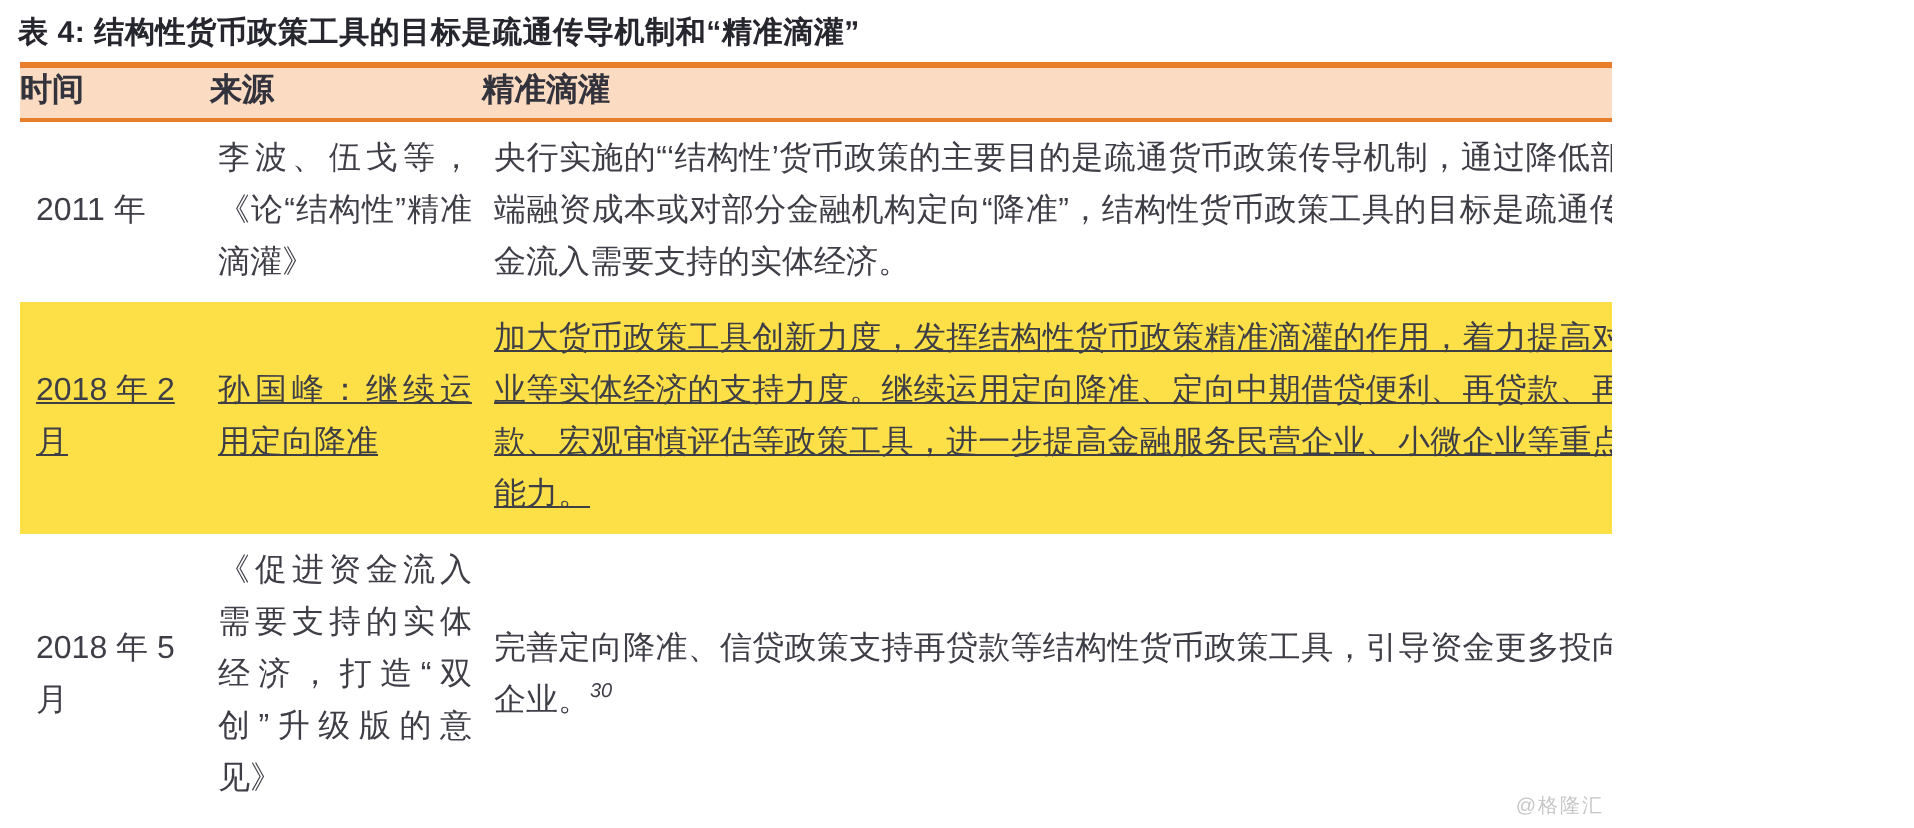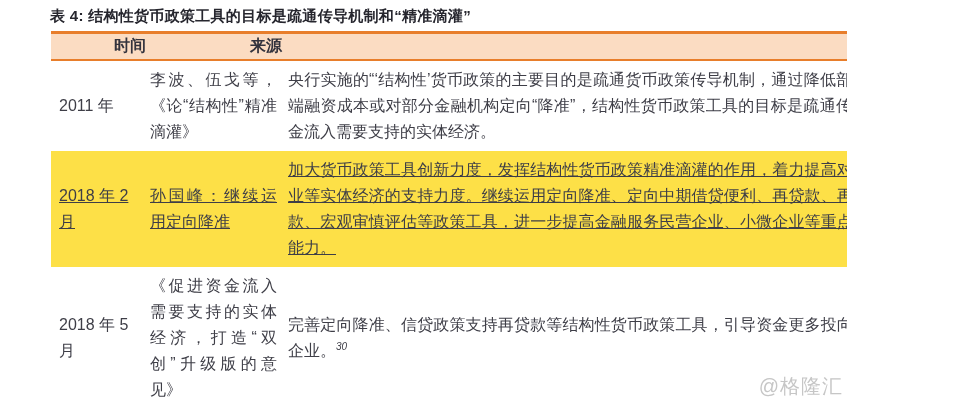--- a/index.html
+++ b/index.html
@@ -6,21 +6,20 @@
   html, body {
     width: 957px; height: 414px;
     background: #ffffff;
     font-family: "Liberation Sans", "DejaVu Sans", sans-serif;
     overflow: hidden;
   }
   .page {
     position: relative;
     width: 806px; height: 414px;
     overflow: hidden;
-    margin-left: 41px;
   }
   .doc-title {
     padding: 7px 10px 5px 9px;
     font-size: 15px;
     font-weight: bold;
     color: #26262e;
     letter-spacing: 0.3px;
   }
   table.policy-table {
     margin-left: 10px;
@@ -31,21 +30,21 @@
   }
   col.col-time    { width: 95px; }
   col.col-source  { width: 136px; }
   col.col-content { width: 706px; }
   thead th {
     background: #fbdcc2;
     border-bottom: 2px solid #e87e2b;
     font-size: 16px;
     font-weight: bold;
     color: #33333d;
-    text-align: right;
+    text-align: left;
     padding: 2px 0 3px 0;
     line-height: 20px;
   }
   tbody td {
     font-size: 16px;
     color: #3e3e47;
     line-height: 26px;
     vertical-align: middle;
   }
   td.cell-time    { padding: 6px 2px 6px 8px; }
@@ -53,22 +52,22 @@
   td.cell-content { padding: 6px 6px 6px 6px; text-align: justify; word-break: break-all; }
   tr.striped td   { background: #fde047; text-decoration: underline; }
   sup.footnote {
     font-size: 10px;
     vertical-align: super;
     line-height: 0;
     font-style: italic;
   }
   .watermark {
     position: absolute;
-    right: 4px; bottom: 14px;
-    font-size: 20px;
+    right: 4px; bottom: 4px;
+    font-size: 10px;
     color: #c6c6c6;
     letter-spacing: 1px;
   }
 </style>
 </head>
 <body>
 
 <div class="page">
 
   <div class="doc-title">表 4: 结构性货币政策工具的目标是疏通传导机制和“精准滴灌”</div>

